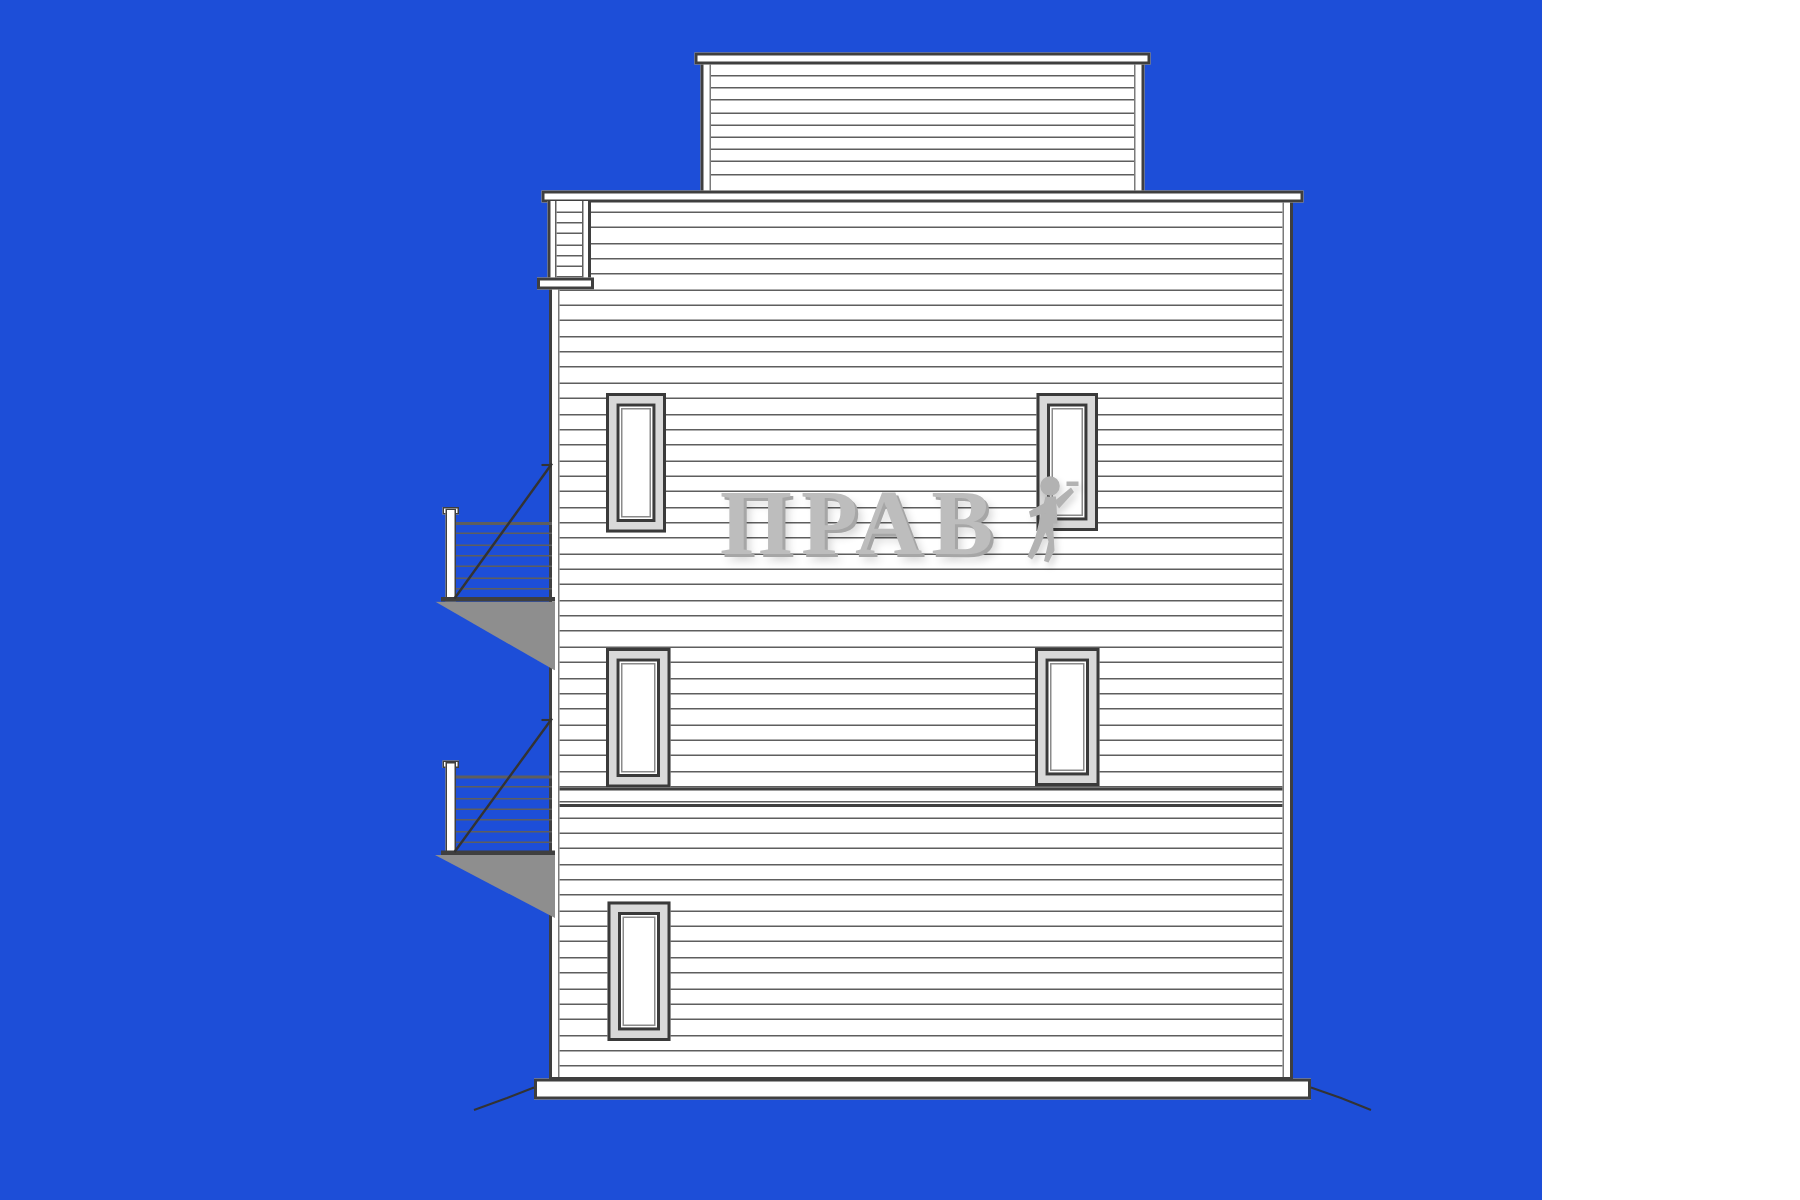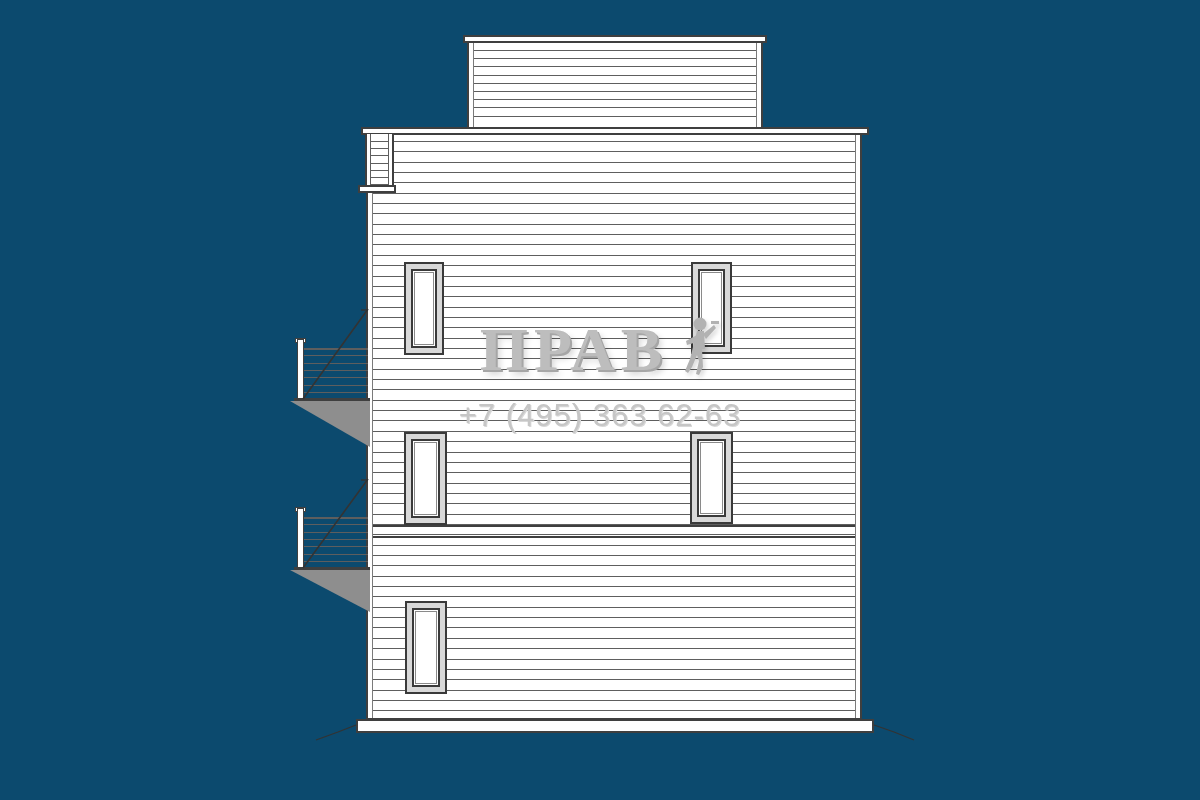--- a/index.html
+++ b/index.html
@@ -1,16 +1,16 @@
 <!DOCTYPE html>
 <html><head>
 <meta charset="utf-8">
 <style>
   html,body{margin:0;padding:0;background:#fff;}
-  #cv{position:relative;width:1200px;height:800px;background:#0c4a6e;overflow:hidden;
+  #cv{position:relative;width:1028px;height:800px;background:#1d4ed8;overflow:hidden;
       font-family:"Liberation Sans",sans-serif;}
   .abs{position:absolute;box-sizing:border-box;}
   
   .watermark{position:absolute;left:0;top:0;width:1200px;height:800px;pointer-events:none;}
   .wm-title{position:absolute;left:0;right:0;top:318px;display:flex;align-items:center;
             justify-content:center;gap:10px;
             font-family:"Liberation Serif",serif;font-weight:bold;font-size:62px;
             letter-spacing:6px;color:#bdbdbd;line-height:1;
             text-shadow:2px 2px 0 #a6a6a6, 4px 5px 6px rgba(0,0,0,0.16);}
   .wm-figure{width:42px;height:64px;margin-top:-4px;filter:drop-shadow(2px 3px 2px rgba(0,0,0,0.15));}
@@ -173,15 +173,14 @@
       <svg class="wm-figure" viewBox="0 0 42 64">
         <g fill="#b2b2b2">
           <circle cx="22" cy="9" r="6.5"></circle>
           <path d="M19 16 L26 16 L27 34 L24 34 L25 52 L21 60 L18 59 L21 46 L19 40 L14 52 L10 58 L7 56 L12 44 L15 32 Z"></path>
           <path d="M25 19 L36 10 L38 13 L28 24 Z"></path>
           <path d="M19 20 L8 26 L9 30 L19 27 Z"></path>
           <path d="M33 6 L41 6 L41 9 L33 9 Z"></path>
         </g>
       </svg>
     </div>
-    <div class="wm-phone">+7 (495) 363 62-63</div>
   </div>
 </div>
 
 </body></html>

